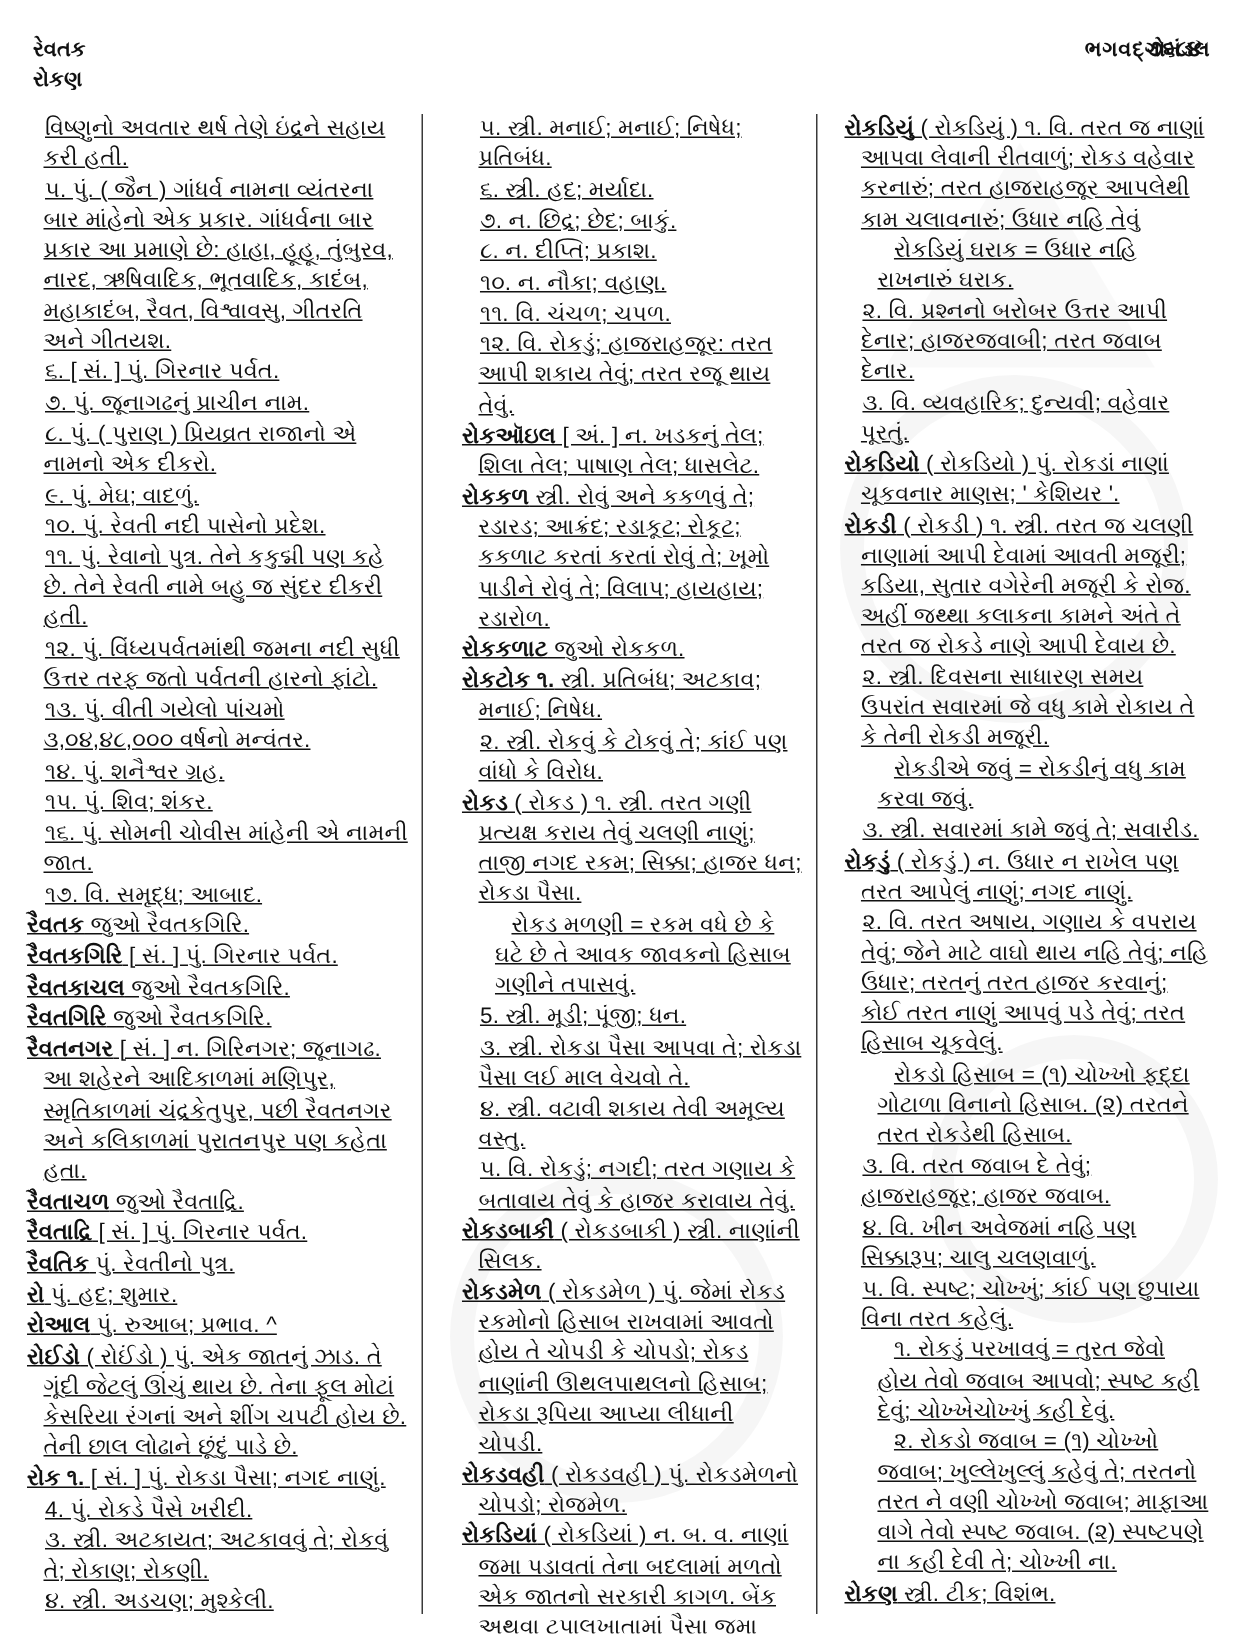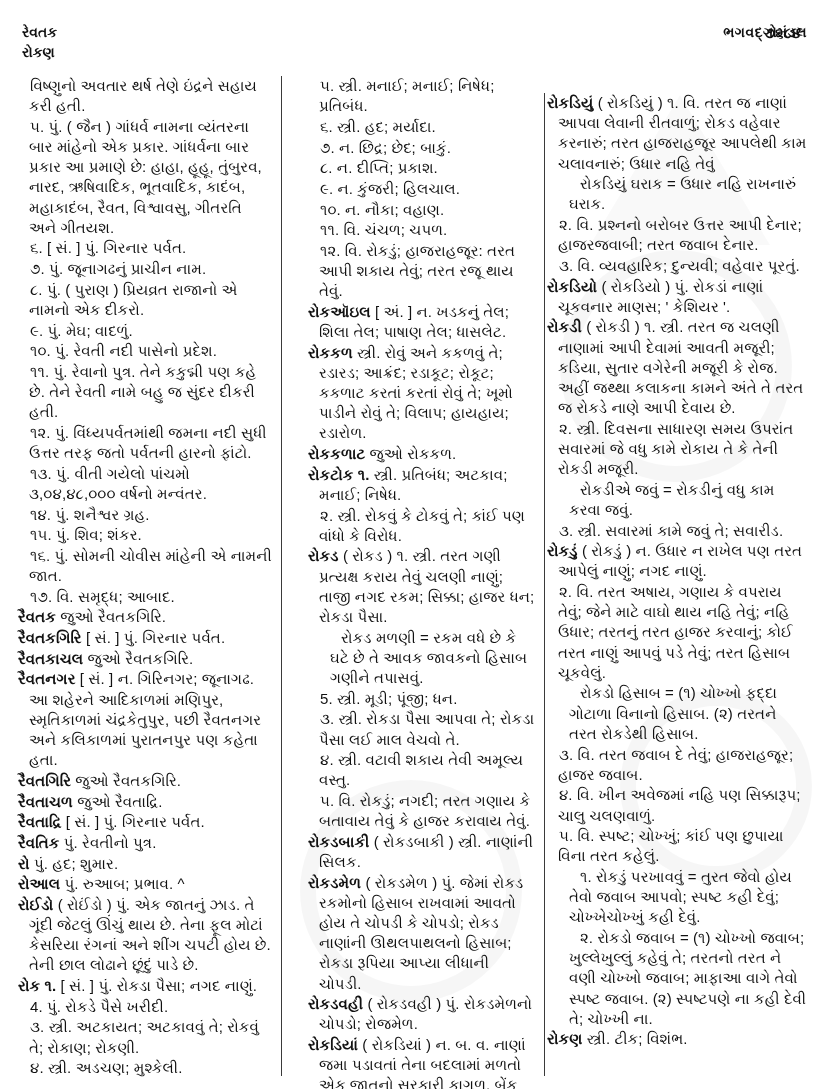--- a/index.html
+++ b/index.html
@@ -35,20 +35,21 @@
     border-bottom: 150px solid rgba(0,0,0,0.025);
     pointer-events: none;
   }
   .page {
     position: relative;
     width: 825px;
     height: 1089px;
     box-sizing: border-box;
     padding: 22px 18px 8px 18px;
     z-index: 2;
+    text-decoration: underline;
   }
   
   .runhead {
     position: relative;
     height: 52px;
   }
   .rh-left {
     position: absolute;
     left: 4px;
     top: 0;
@@ -86,23 +87,22 @@
     line-height: 1.345;
     letter-spacing: 0.1px;
   }
   .col1 { padding-right: 9px; }
   .col2 {
     padding-left: 26px;
     padding-right: 9px;
     border-left: 1px solid #3a3a3a;
   }
   .col3 {
-    padding-left: 2px;
+    padding-left: 18px;
     border-left: 1px solid #3a3a3a;
-    margin-top: 17px;
   }
   .entry { margin: 0 0 0.5px 0; }
   
   .hang {
     padding-left: 11px;
     text-indent: -11px;
   }
   
   .sense {
     padding-left: 11px;
@@ -148,39 +148,38 @@
         <p class="entry sense"><span>૧૧. પું. રેવાનો પુત્ર. તેને કકુદ્મી પણ કહે છે. તેને રેવતી નામે બહુ જ સુંદર દીકરી હતી.</span></p>
         <p class="entry sense"><span>૧૨. પું. વિંધ્યપર્વતમાંથી જમના નદી સુધી ઉત્તર તરફ જતો પર્વતની હારનો ફાંટો.</span></p>
         <p class="entry sense"><span>૧૩. પું. વીતી ગયેલો પાંચમો ૩,૦૪,૪૮,૦૦૦ વર્ષનો મન્વંતર.</span></p>
         <p class="entry sense"><span>૧૪. પું. શનૈશ્વર ગ્રહ.</span></p>
         <p class="entry sense"><span>૧૫. પું. શિવ; શંકર.</span></p>
         <p class="entry sense"><span>૧૬. પું. સોમની ચોવીસ માંહેની એ નામની જાત.</span></p>
         <p class="entry sense"><span>૧૭. વિ. સમૃદ્ધ; આબાદ.</span></p>
         <p class="entry hang"><span class="hw">રૈવતક</span><span> જુઓ રૈવતકગિરિ.</span></p>
         <p class="entry hang"><span class="hw">રૈવતકગિરિ</span><span> [ સં. ] પું. ગિરનાર પર્વત.</span></p>
         <p class="entry hang"><span class="hw">રૈવતકાચલ</span><span> જુઓ રૈવતકગિરિ.</span></p>
+        <p class="entry hang"><span class="hw">રૈવતગિરિ</span><span> જુઓ રૈવતકગિરિ.</span></p>
         <p class="entry hang"><span class="hw">રૈવતનગર</span><span> [ સં. ] ન. ગિરિનગર; જૂનાગઢ. આ શહેરને આદિકાળમાં મણિપુર, સ્મૃતિકાળમાં ચંદ્રકેતુપુર, પછી રૈવતનગર અને કલિકાળમાં પુરાતનપુર પણ કહેતા હતા.</span></p>
-        <p class="entry hang"><span class="hw">રૈવતગિરિ</span><span> જુઓ રૈવતકગિરિ.</span></p>
         <p class="entry hang"><span class="hw">રૈવતાચળ</span><span> જુઓ રૈવતાદ્રિ.</span></p>
         <p class="entry hang"><span class="hw">રૈવતાદ્રિ</span><span> [ સં. ] પું. ગિરનાર પર્વત.</span></p>
         <p class="entry hang"><span class="hw">રૈવતિક</span><span> પું. રેવતીનો પુત્ર.</span></p>
         <p class="entry hang"><span class="hw">રો</span><span> પું. હદ; શુમાર.</span></p>
         <p class="entry hang"><span class="hw">રોઆલ</span><span> પું. રુઆબ; પ્રભાવ. ^</span></p>
         <p class="entry hang"><span class="hw">રોઈડો</span><span> ( રોઈંડો ) પું. એક જાતનું ઝાડ. તે ગૂંદી જેટલું ઊંચું થાય છે. તેના ફૂલ મોટાં કેસરિયા રંગનાં અને શીંગ ચપટી હોય છે. તેની છાલ લોઢાને છૂંદું પાડે છે.</span></p>
         <p class="entry hang"><span class="hw">રોક ૧.</span><span> [ સં. ] પું. રોકડા પૈસા; નગદ નાણું.</span></p>
         <p class="entry sense"><span>4. પું. રોકડે પૈસે ખરીદી.</span></p>
         <p class="entry sense"><span>૩. સ્ત્રી. અટકાયત; અટકાવવું તે; રોકવું તે; રોકાણ; રોકણી.</span></p>
         <p class="entry sense"><span>૪. સ્ત્રી. અડચણ; મુશ્કેલી.</span></p>
       </div>
     <div class="col col2">
         <p class="entry sense"><span>૫. સ્ત્રી. મનાઈ; મનાઈ; નિષેધ; પ્રતિબંધ.</span></p>
         <p class="entry sense"><span>૬. સ્ત્રી. હદ; મર્યાદા.</span></p>
         <p class="entry sense"><span>૭. ન. છિદ્ર; છેદ; બાકું.</span></p>
         <p class="entry sense"><span>૮. ન. દીપ્તિ; પ્રકાશ.</span></p>
-        <p class="entry sense"><span>૯. ન. કુંજરી; હિલચાલ.</span></p>
         <p class="entry sense"><span>૧૦. ન. નૌકા; વહાણ.</span></p>
         <p class="entry sense"><span>૧૧. વિ. ચંચળ; ચપળ.</span></p>
         <p class="entry sense"><span>૧૨. વિ. રોકડું; હાજરાહજૂર: તરત આપી શકાય તેવું; તરત રજૂ થાય તેવું.</span></p>
         <p class="entry hang"><span class="hw">રોકઑઇલ</span><span> [ અં. ] ન. ખડકનું તેલ; શિલા તેલ; પાષાણ તેલ; ધાસલેટ.</span></p>
         <p class="entry hang"><span class="hw">રોકકળ</span><span> સ્ત્રી. રોવું અને કકળવું તે; રડારડ; આક્રંદ; રડાકૂટ; રોકૂટ; કકળાટ કરતાં કરતાં રોવું તે; ખૂમો પાડીને રોવું તે; વિલાપ; હાયહાય; રડારોળ.</span></p>
         <p class="entry hang"><span class="hw">રોકકળાટ</span><span> જુઓ રોકકળ.</span></p>
         <p class="entry hang"><span class="hw">રોકટોક ૧.</span><span> સ્ત્રી. પ્રતિબંધ; અટકાવ; મનાઈ; નિષેધ.</span></p>
         <p class="entry sense"><span>૨. સ્ત્રી. રોકવું કે ટોકવું તે; કાંઈ પણ વાંધો કે વિરોધ.</span></p>
         <p class="entry hang"><span class="hw">રોકડ</span><span> ( રોકડ ) ૧. સ્ત્રી. તરત ગણી પ્રત્યક્ષ કરાય તેવું ચલણી નાણું; તાજી નગદ રકમ; સિક્કા; હાજર ધન; રોકડા પૈસા.</span></p>
         <p class="entry runon"><span>રોકડ મળણી = રકમ વધે છે કે ઘટે છે તે આવક જાવકનો હિસાબ ગણીને તપાસવું.</span></p>

